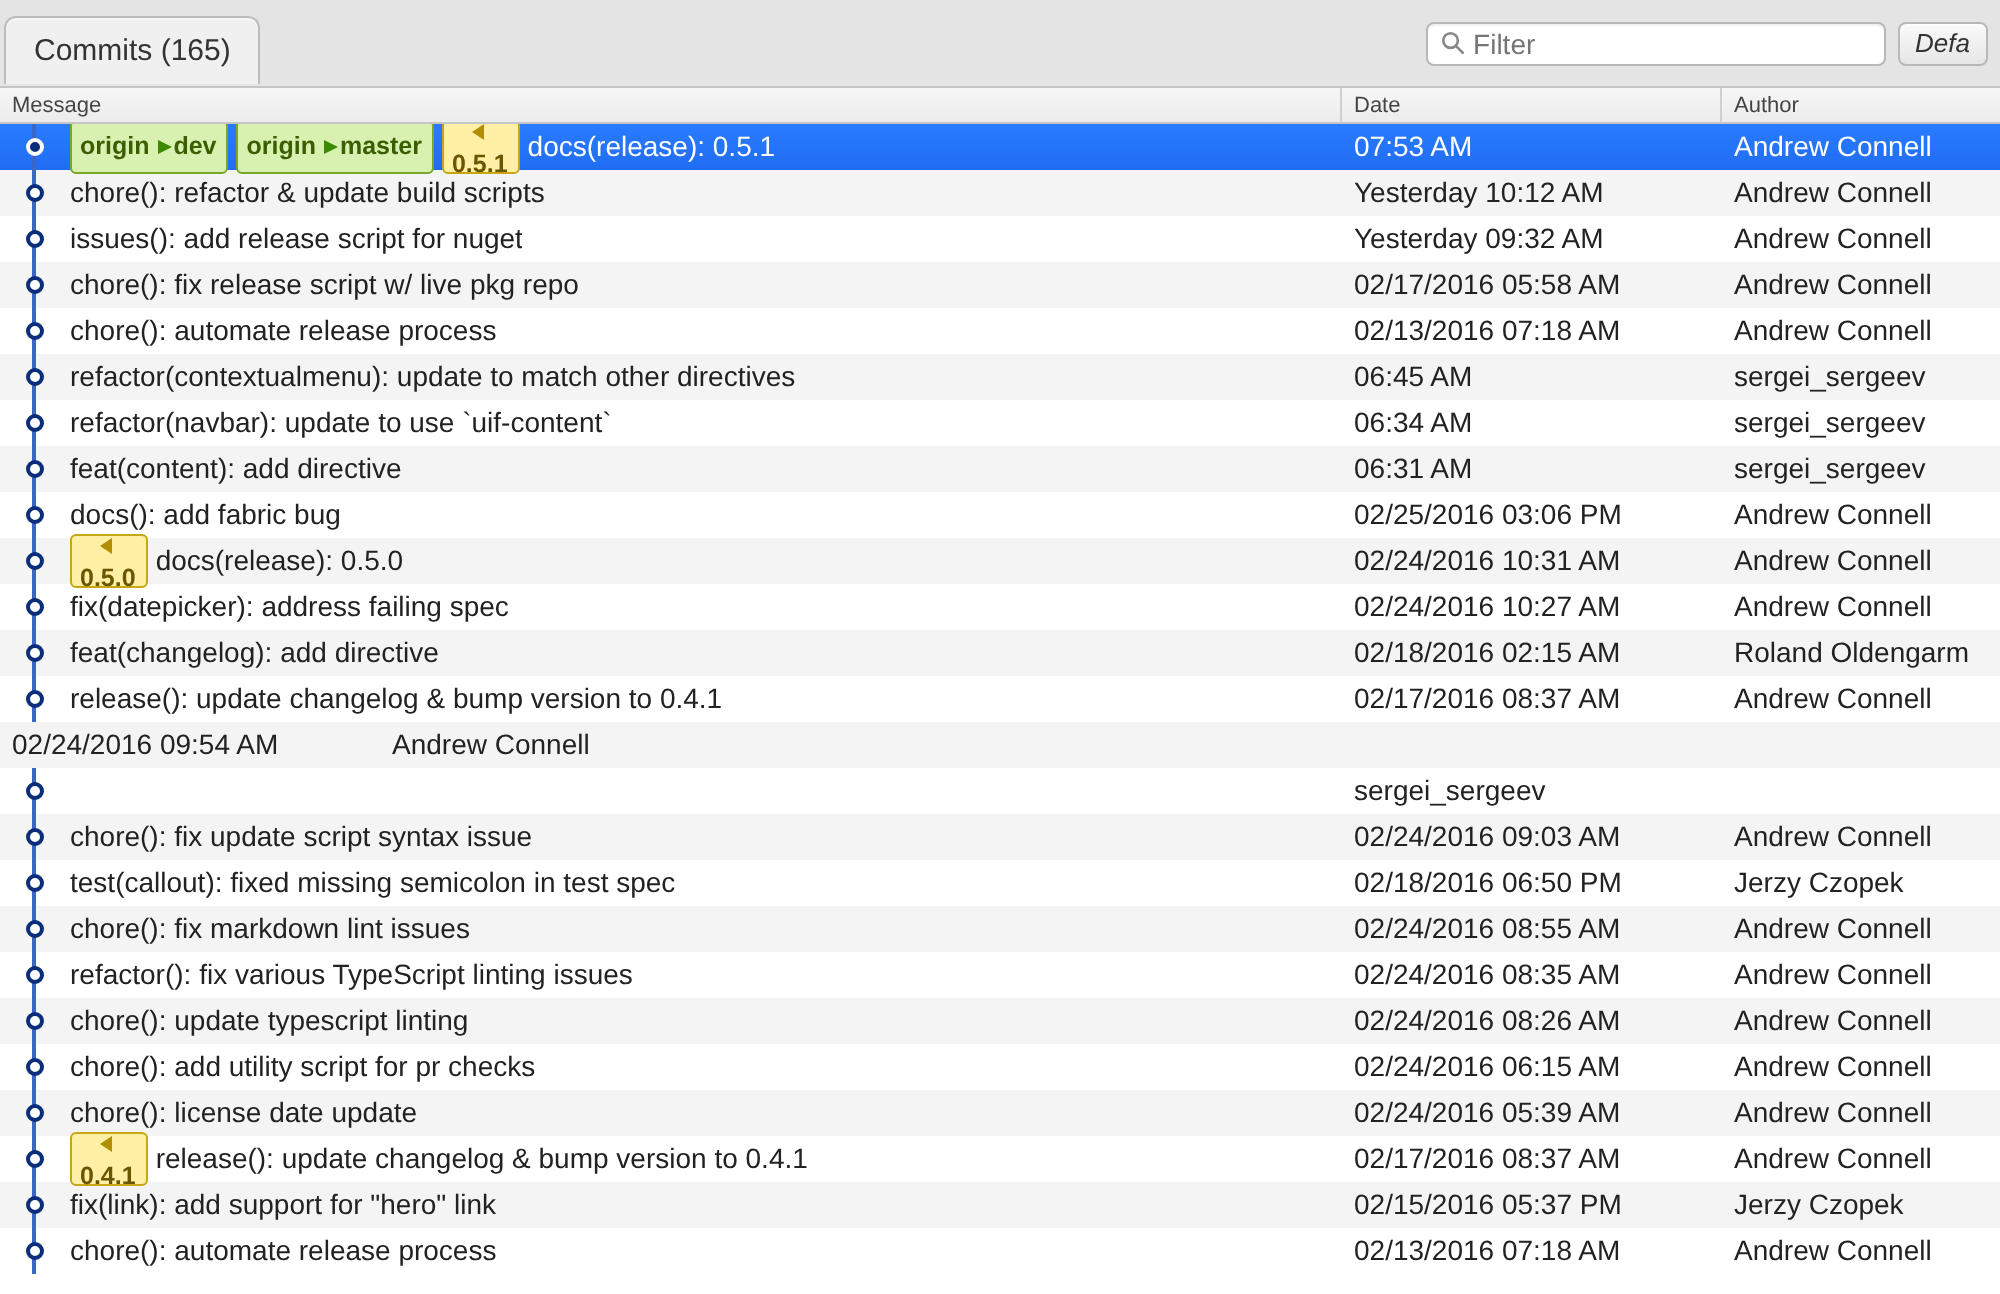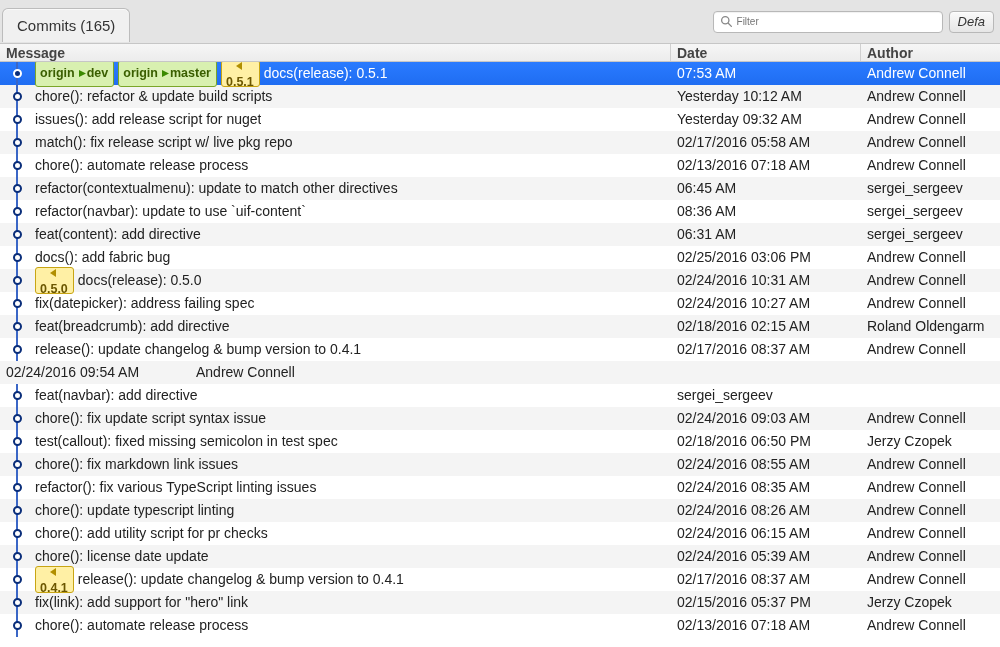--- a/index.html
+++ b/index.html
@@ -54,21 +54,21 @@
     border-radius: 4px;
     padding: 3px 6px;
     width: 230px;
     height: 22px;
     box-shadow: inset 0 1px 1px rgba(0,0,0,0.06);
   }
   .search-wrap svg { flex: 0 0 auto; }
   .search-input {
     border: none;
     outline: none;
-    font-size: 10px;
+    font-size: 14px;
     color: #777;
     width: 100%;
     margin-left: 4px;
     background: transparent;
   }
   .default-btn {
     background: linear-gradient(#fafafa,#e6e6e6);
     border: 1px solid #b8b8b8;
     border-radius: 4px;
     padding: 3px 8px;
@@ -80,23 +80,22 @@
     box-shadow: inset 0 1px 0 rgba(255,255,255,0.6);
     font-style: italic;
   }
 
   .headers {
     height: 18px;
     background: linear-gradient(#f6f6f6,#ececec);
     border-bottom: 1px solid #c6c6c6;
     display: flex;
     align-items: center;
-    font-size: 14px;
+    font-size: 11px;
     color: #444;
-    font-weight: bold;
   }
   .col-msg    { width: 671px; padding-left: 6px; border-right: 1px solid #d0d0d0; height:100%; display:flex; align-items:center;}
   .col-date   { width: 190px; padding-left: 6px; border-right: 1px solid #d0d0d0; height:100%; display:flex; align-items:center;text-align:center;}
   .col-author { width: 139px; padding-left: 6px; height:100%; display:flex; align-items:center;}
 
   .rows {
     height: calc(647px - 44px - 18px);
     overflow: hidden;
     background: #fff;
   }
@@ -283,21 +282,21 @@
   </div>
     <div class="row">
     <div class="cell-msg">
       <div class="graph">
         <svg width="35" height="23">
     <line x1="17" y1="0" x2="17" y2="23" stroke="#3a66c6" stroke-width="2"></line>
   </svg>
         <div class="node"></div>
       </div>
 
-      <span class="msg-text">match(): fix release script w/ live pkg repo</span>
+      <span class="msg-text">chore(): fix release script w/ live pkg repo</span>
     </div>
     <div class="cell-date">02/17/2016 05:58 AM</div>
     <div class="cell-author">Andrew Connell</div>
   </div>
     <div class="row">
     <div class="cell-msg">
       <div class="graph">
         <svg width="35" height="23">
     <line x1="17" y1="0" x2="17" y2="23" stroke="#3a66c6" stroke-width="2"></line>
   </svg>
@@ -327,21 +326,21 @@
     <div class="cell-msg">
       <div class="graph">
         <svg width="35" height="23">
     <line x1="17" y1="0" x2="17" y2="23" stroke="#3a66c6" stroke-width="2"></line>
   </svg>
         <div class="node"></div>
       </div>
 
       <span class="msg-text">refactor(navbar): update to use `uif-content`</span>
     </div>
-    <div class="cell-date">08:36 AM</div>
+    <div class="cell-date">06:34 AM</div>
     <div class="cell-author">sergei_sergeev</div>
   </div>
     <div class="row">
     <div class="cell-msg">
       <div class="graph">
         <svg width="35" height="23">
     <line x1="17" y1="0" x2="17" y2="23" stroke="#3a66c6" stroke-width="2"></line>
   </svg>
         <div class="node"></div>
       </div>
@@ -404,21 +403,21 @@
   </div>
     <div class="row">
     <div class="cell-msg">
       <div class="graph">
         <svg width="35" height="23">
     <line x1="17" y1="0" x2="17" y2="23" stroke="#3a66c6" stroke-width="2"></line>
   </svg>
         <div class="node"></div>
       </div>
 
-      <span class="msg-text">feat(breadcrumb): add directive</span>
+      <span class="msg-text">feat(changelog): add directive</span>
     </div>
     <div class="cell-date">02/18/2016 02:15 AM</div>
     <div class="cell-author">Roland Oldengarm</div>
   </div>
     <div class="row">
     <div class="cell-msg">
       <div class="graph">
         <svg width="35" height="23">
     <line x1="17" y1="0" x2="17" y2="23" stroke="#3a66c6" stroke-width="2"></line>
   </svg>
@@ -436,21 +435,20 @@
   </div>
     <div class="row">
     <div class="cell-msg">
       <div class="graph">
         <svg width="35" height="23">
     <line x1="17" y1="0" x2="17" y2="23" stroke="#3a66c6" stroke-width="2"></line>
   </svg>
         <div class="node"></div>
       </div>
 
-      <span class="msg-text">feat(navbar): add directive</span>
     </div>
     <div class="cell-author">sergei_sergeev</div>
   </div>
     <div class="row">
     <div class="cell-msg">
       <div class="graph">
         <svg width="35" height="23">
     <line x1="17" y1="0" x2="17" y2="23" stroke="#3a66c6" stroke-width="2"></line>
   </svg>
         <div class="node"></div>
@@ -477,21 +475,21 @@
   </div>
     <div class="row">
     <div class="cell-msg">
       <div class="graph">
         <svg width="35" height="23">
     <line x1="17" y1="0" x2="17" y2="23" stroke="#3a66c6" stroke-width="2"></line>
   </svg>
         <div class="node"></div>
       </div>
 
-      <span class="msg-text">chore(): fix markdown link issues</span>
+      <span class="msg-text">chore(): fix markdown lint issues</span>
     </div>
     <div class="cell-date">02/24/2016 08:55 AM</div>
     <div class="cell-author">Andrew Connell</div>
   </div>
     <div class="row">
     <div class="cell-msg">
       <div class="graph">
         <svg width="35" height="23">
     <line x1="17" y1="0" x2="17" y2="23" stroke="#3a66c6" stroke-width="2"></line>
   </svg>

